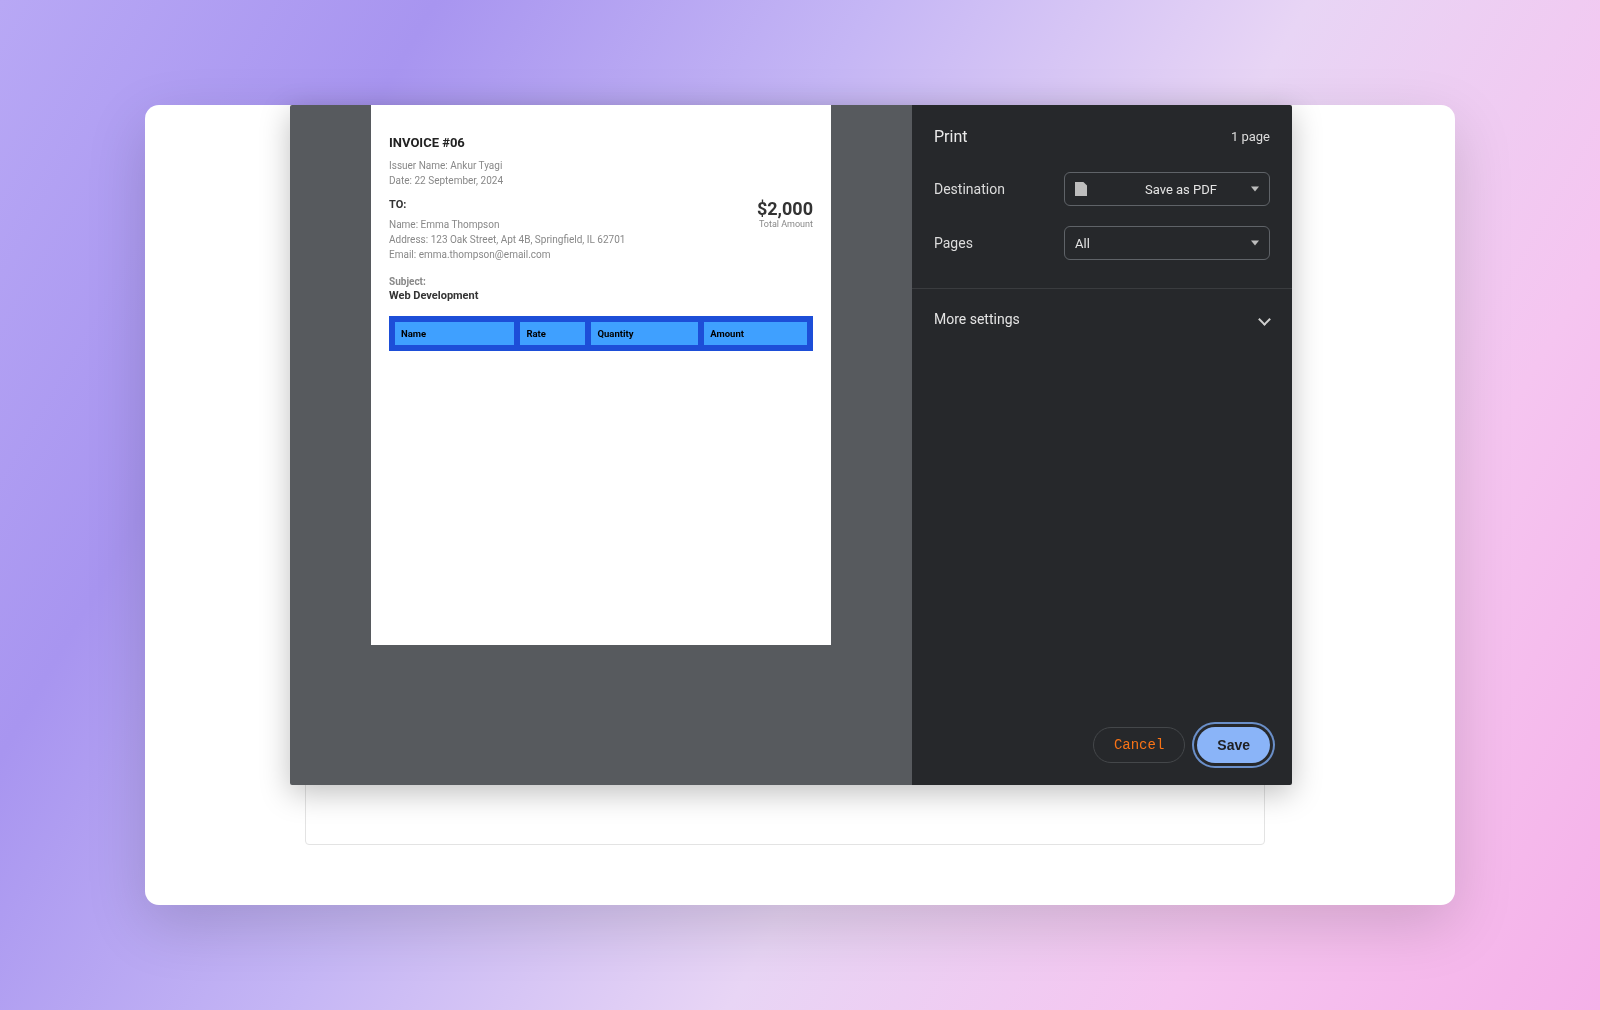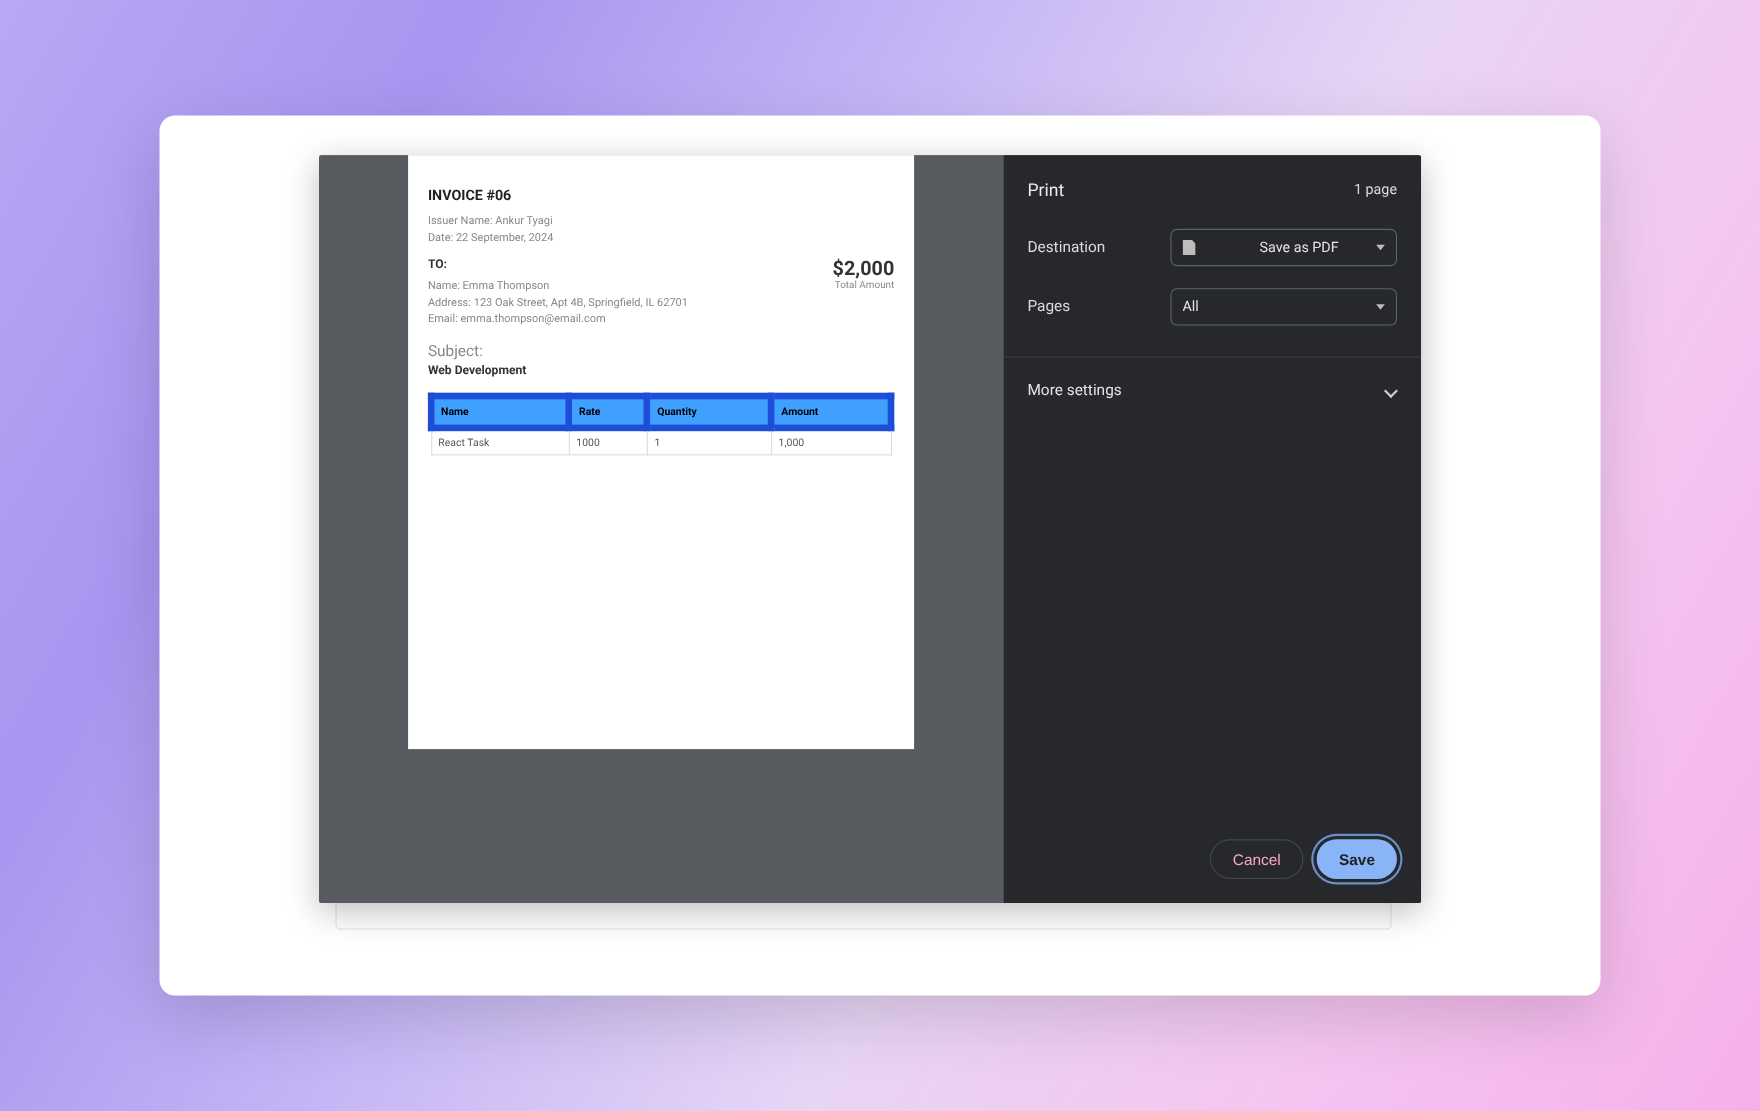--- a/index.html
+++ b/index.html
@@ -36,21 +36,20 @@
   .print-dialog {
     position: absolute;
     left: 145px;
     top: 0px;
     width: 1002px;
     height: 680px;
     display: flex;
     border-radius: 2px;
     overflow: hidden;
     box-shadow: 0 8px 30px rgba(0,0,0,0.25);
-    margin-top: 36px;
   }
   .preview-pane {
     flex: 1;
     background: #575a5e;
     display: flex;
     justify-content: center;
     align-items: flex-start;
     padding: 0;
   }
   .page {
@@ -62,21 +61,21 @@
     font-size: 10px;
     color: #333;
   }
   .inv-title { font-size: 13px; font-weight: 700; color: #222; margin-bottom: 8px; }
   .meta { color: #888; font-size: 10px; line-height: 1.5; margin-bottom: 10px; }
   .row-flex { display:flex; justify-content: space-between; align-items: flex-start; }
   .to-label { font-weight: 700; font-size: 11px; margin-bottom: 6px; }
   .to-block { color:#888; font-size:10px; line-height:1.5; }
   .total-amount { font-size: 18px; font-weight: 700; text-align:right; }
   .total-label { font-size: 9px; color:#888; text-align:right; }
-  .subject-label { color:#888; font-size:14px; margin-top: 14px; }
+  .subject-label { color:#888; font-size:10px; margin-top: 14px; font-weight: bold; }
   .subject-value { font-weight: 700; font-size: 11px; margin-top: 2px; margin-bottom: 14px; }
 
   table.items { width:100%; border-collapse: collapse; font-size: 9.5px; }
   table.items th {
     background: #3fa0ff;
     color: #000;
     text-align: left;
     font-weight: 700;
     padding: 6px 6px;
     border: 6px solid #1d4ed8;
@@ -184,22 +183,23 @@
     border-radius: 18px;
     font-size: 14px;
     display:flex;
     align-items:center;
     justify-content:center;
     cursor:pointer;
     border:none;
   }
   .btn-cancel {
     background: transparent;
-    color: #f9a8d4;
+    color: #f97316;
     border: 1px solid #44474a;
+    font-family: Liberation Mono, monospace;
   }
   .btn-save {
     background: #8ab4f8;
     color: #202124;
     font-weight: 700;
     box-shadow: 0 0 0 3px #26282b, 0 0 0 5px #6a8fc9;
   }
 </style>
 </head>
 <body>
@@ -254,26 +254,20 @@
         <table class="items">
           <thead>
             <tr>
               <th>Name</th>
               <th>Rate</th>
               <th>Quantity</th>
               <th>Amount</th>
             </tr>
           </thead>
           <tbody>
-            <tr>
-              <td>React Task</td>
-              <td>1000</td>
-              <td>1</td>
-              <td>1,000</td>
-            </tr>
           </tbody>
         </table>
       </div>
     </div>
 
     <div class="settings-pane">
       <div class="settings-header">
         <div class="title">Print</div>
         <div class="pagecount">1 page</div>
       </div>

